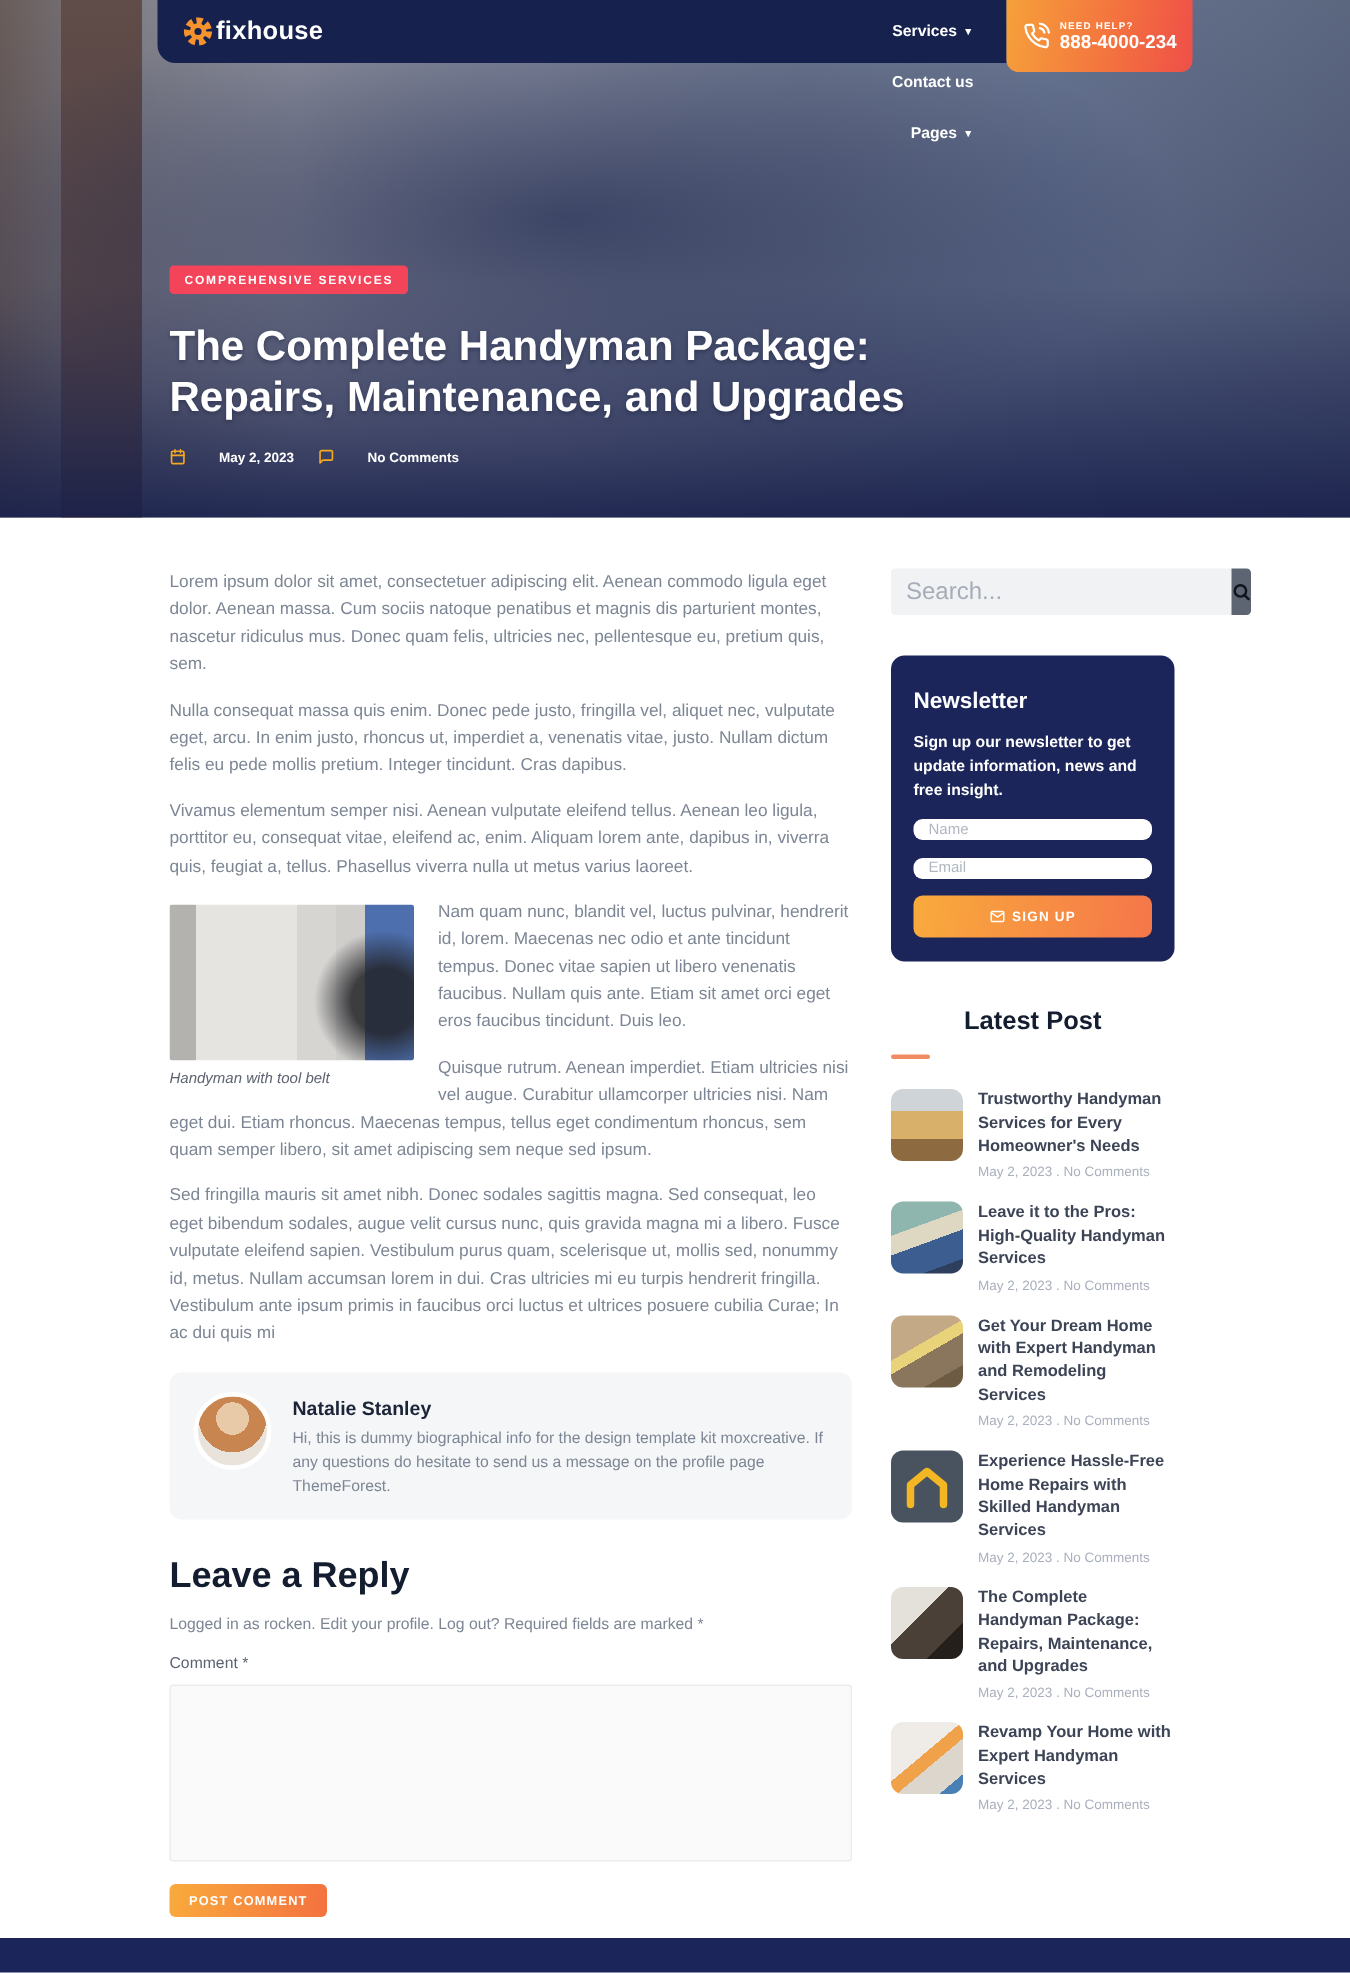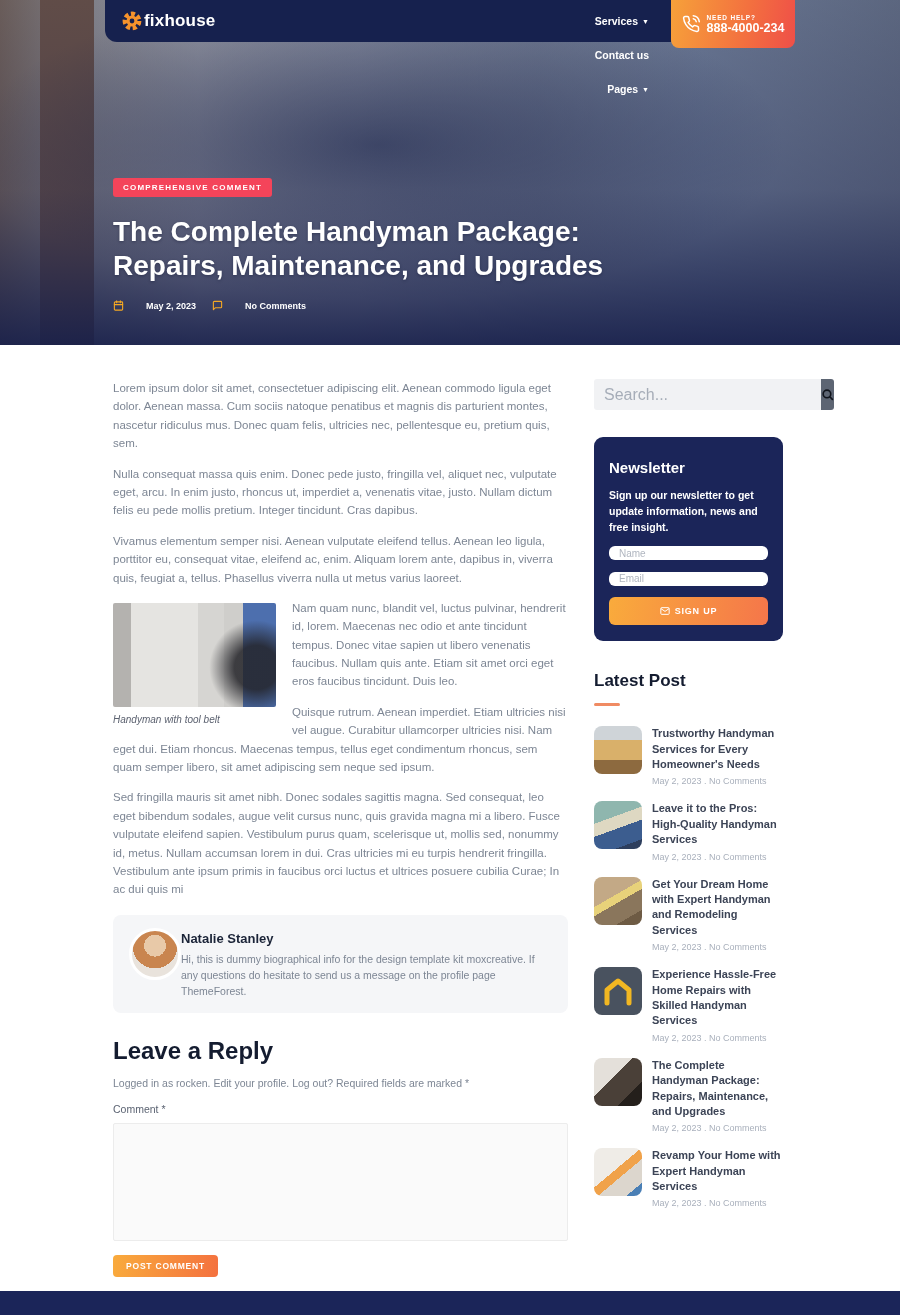--- a/index.html
+++ b/index.html
@@ -46,21 +46,21 @@
 
   .article p { font-size:11.5px; line-height:1.6; color:#7d8694; margin-bottom:12px; }
   .article figure { float:left; width:163px; margin:4px 16px 8px 0; }
   .fig-img { width:163px; height:104px; border-radius:2px;
     background:
       radial-gradient(circle at 88% 62%, rgba(35,35,40,.85) 0 14%, rgba(35,35,40,0) 30%),
       linear-gradient(90deg, #b4b2af 0 11%, #e5e4e1 11% 52%, #d6d5d2 52% 68%, #cfcecb 68% 80%, #4d6fae 80% 100%);
   }
   .fig-cap { font-size:10px; color:#5c6270; font-style:italic; margin-top:7px; }
 
-  .author-box { clear:both; display:flex; gap:0; background:#f5f6f8; border-radius:8px; padding:13px 16px; margin-top:16px; }
+  .author-box { clear:both; display:flex; gap:14px; background:#f5f6f8; border-radius:8px; padding:13px 16px; margin-top:16px; }
   .avatar { width:52px; height:52px; border-radius:50%; flex:none; border:3px solid #fff;
     background:radial-gradient(circle at 50% 32%, #e8c9a8 0 28%, #c9854f 28% 58%, #e9e3dc 58%); }
   .author-name { font-size:13px; font-weight:700; color:#1b2438; margin-top:3px; }
   .author-bio { font-size:10.5px; line-height:1.55; color:#7d8694; margin-top:5px; }
 
   .reply-title { font-size:24px; font-weight:800; color:#141c30; margin-top:24px; }
   .login-line { font-size:10.5px; color:#7d8694; margin-top:12px; }
   .comment-label { font-size:10.5px; color:#5b6372; margin-top:14px; }
   .comment-box { width:455px; height:118px; margin-top:8px; background:#fafafa; border:1px solid #ececec;
     border-radius:2px; resize:none; font-family:"Liberation Sans",sans-serif; font-size:11px; padding:8px; color:#444; }
@@ -80,21 +80,21 @@
   .nl-title { color:#fff; font-size:15px; font-weight:700; margin-top:4px; }
   .nl-text { color:#fff; font-size:10.5px; font-weight:700; line-height:1.5; margin-top:12px; }
   .nl-input { width:100%; height:14px; border:none; border-radius:6px; margin-top:11px; padding:0 10px;
     font-size:10px; color:#555; font-family:"Liberation Sans",sans-serif; }
   .nl-input::placeholder { color:#b0b6c0; }
   .nl-btn { width:100%; height:28px; border:none; border-radius:6px; margin-top:11px; cursor:pointer;
     background:linear-gradient(100deg,#f9ab3c 0%,#f5764a 100%); color:#fff; font-size:9px; font-weight:700;
     letter-spacing:.8px; display:flex; align-items:center; justify-content:center; gap:5px;
     font-family:"Liberation Sans",sans-serif; }
 
-  .latest-title { font-size:17px; font-weight:800; color:#141c30; margin-top:30px; }
+  .latest-title { font-size:17px; font-weight:800; color:#141c30; margin-top:30px;text-align:center; }
   .latest-underline { width:26px; height:3px; background:#f08b63; border-radius:2px; margin-top:12px; }
   .post-list { margin-top:20px; }
   .post-item { display:flex; gap:10px; margin-bottom:15px; cursor:pointer; }
   .thumb { width:48px; height:48px; border-radius:8px; flex:none; display:flex; align-items:center; justify-content:center; }
   .t0 { background:linear-gradient(180deg,#cfd4d8 0 30%, #d9b06a 30% 70%, #8d6a3f 70%); }
   .t1 { background:linear-gradient(160deg,#8fb6ae 0 35%, #ded8c2 35% 55%, #3c5d8f 55% 85%, #2e3f5e 85%); }
   .t2 { background:linear-gradient(150deg,#c3a986 0 40%, #e8d27a 40% 52%, #8a765c 52% 80%, #6e5b44 80%); }
   .t3 { background:#49525f; }
   .t4 { background:linear-gradient(135deg,#e4e0da 0 40%, #4a4038 40% 75%, #241f1b 75%); }
   .t5 { background:linear-gradient(140deg,#efece7 0 45%, #f0a24a 45% 58%, #dcd6cd 58% 85%, #4a7fb5 85%); }
@@ -151,21 +151,21 @@
         </svg>
       </span>
       <span class="help-txt">
         <span class="help-label">NEED HELP?</span>
         <span class="help-phone">888-4000-234</span>
       </span>
     </div>
   </div>
 
   <div class="hero-inner">
-    <span class="hero-badge">COMPREHENSIVE COMMENT</span>
+    <span class="hero-badge">COMPREHENSIVE SERVICES</span>
     <h1 class="hero-title">The Complete Handyman Package: Repairs, Maintenance, and Upgrades</h1>
     <div class="hero-meta">
       <span class="meta-item">
         <span>
           <svg width="11" height="11" viewBox="0 0 24 24" fill="none" stroke="#f5a823" stroke-width="2.4" stroke-linecap="round">
             <rect x="3" y="4" width="18" height="18" rx="2"></rect>
               <line x1="16" y1="2" x2="16" y2="6"></line>
               <line x1="8" y1="2" x2="8" y2="6"></line>
               <line x1="3" y1="10" x2="21" y2="10"></line>
           </svg>

